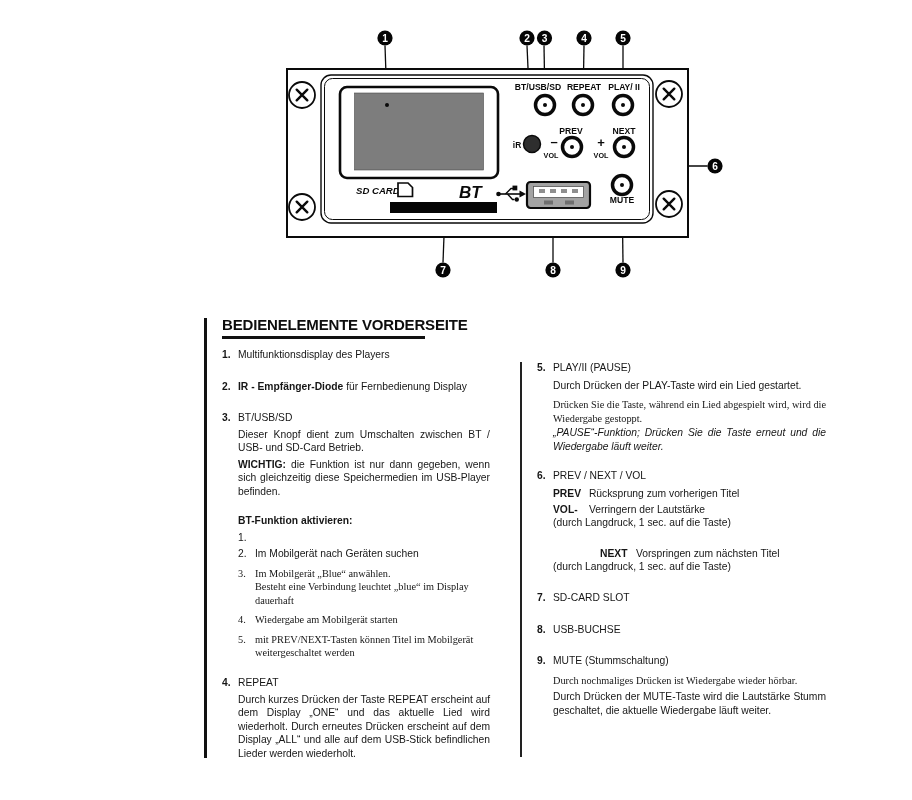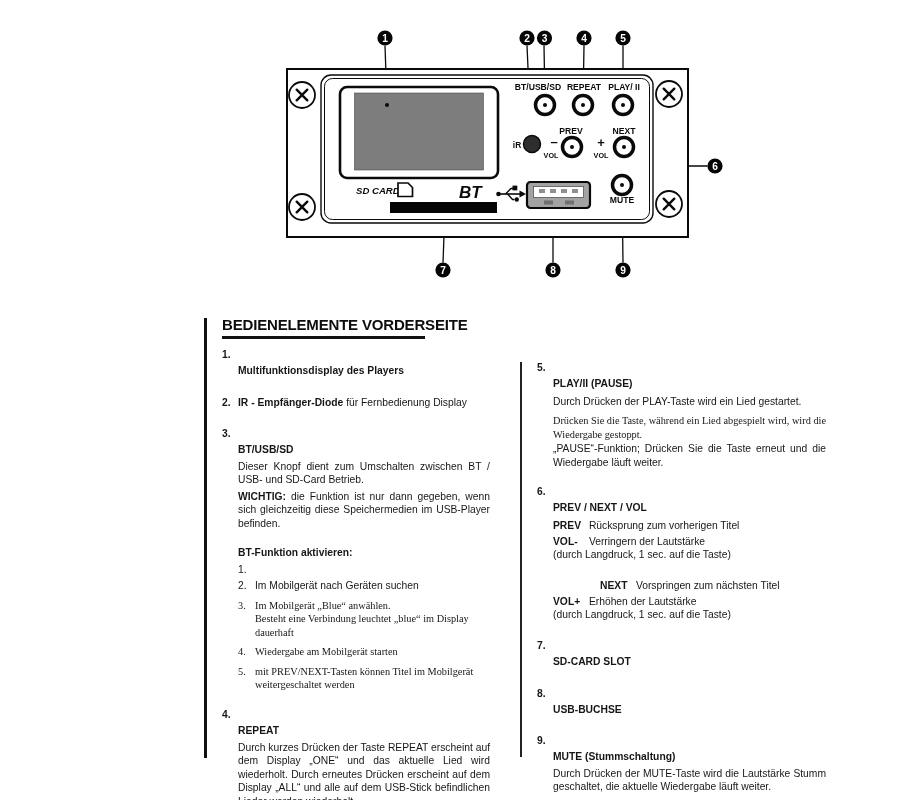--- a/index.html
+++ b/index.html
@@ -12,33 +12,33 @@
   
   .left-rule{left:204px;top:318px;width:3px;height:440px;background:#111;}
   .col-divider{left:520px;top:362px;width:2px;height:395px;background:#222;}
   .doc-title{left:222px;top:316px;font-size:15.5px;font-weight:bold;letter-spacing:-0.2px;color:#0d0d0d;white-space:nowrap;transform:scaleX(.97);transform-origin:left;}
   .title-underline{left:222px;top:336px;width:203px;height:2.5px;background:#111;}
   .col{position:absolute;font-size:10.3px;line-height:13.5px;}
   .col-left{left:222px;top:344px;width:268px;}
   .col-right{left:537px;top:357px;width:289px;}
   .item{display:flex;}
   .inum{width:16px;flex:0 0 16px;font-weight:bold;}
-  .ititle{font-weight:bold;flex:1;margin-top:16px;}
+  .ititle{font-weight:normal;flex:1;}
   .para{margin-left:16px;text-align:justify;}
   .b{font-weight:bold;}
   .steps{margin-left:16px;}
   .step{display:flex;}
   .snum{width:17px;flex:0 0 17px;}
   .kv .key{font-weight:bold;display:inline-block;min-width:33px;}
   .kv{margin-left:16px;}
   .note{margin-left:16px;}
   
   .mt4{margin-top:4px;}   .mt18{margin-top:18px;} .mt3{margin-top:3px;}
   .mt16{margin-top:16px;} .mt2{margin-top:6px;font-family:Liberation Serif, serif;}   .mt17{margin-top:17px;padding-left:47px;}
-  .m165{margin-top:16.5px;} .mt1{margin-top:1px;} .mt25{margin-top:2.5px;}
+  .m165{margin-top:16.5px;} .mt1{margin-top:1px;font-style:italic;} .mt25{margin-top:2.5px;}
   .mt175{margin-top:17.5px;} .mt185{margin-top:18.5px;} .mt0{margin-top:0;}
   svg text{font-family:"Liberation Sans","DejaVu Sans",sans-serif;}
 </style>
 </head>
 <body>
 
 <svg class="abs" style="left:0;top:0;" width="912" height="300" viewBox="0 0 912 300">
 
   <g stroke="#0a0a0a" stroke-width="1.3" fill="none">
     <line x1="385" y1="45.5" x2="387" y2="104"></line>
@@ -250,32 +250,31 @@
   <div class="para mt1">„PAUSE“-Funktion; Drücken Sie die Taste erneut und die Wiedergabe läuft weiter.</div>
 
   <div class="item mt16">
     <span class="inum">6.</span>
     <span class="ititle">PREV / NEXT / VOL</span>
   </div>
   <div class="kv mt4"><span class="key">PREV</span> <span>Rücksprung zum vorherigen Titel</span></div>
   <div class="kv mt25"><span class="key">VOL-</span> <span>Verringern der Lautstärke</span></div>
   <div class="note mt0">(durch Langdruck, 1 sec. auf die Taste)</div>
   <div class="kv mt17"><span class="key">NEXT</span> <span>Vorspringen zum nächsten Titel</span></div>
-  <div class="kv mt25"><span class="key">VOL+</span> <span>Erhöhen der Lautstärke</span></div>
   <div class="note mt0">(durch Langdruck, 1 sec. auf die Taste)</div>
 
   <div class="item mt175">
     <span class="inum">7.</span>
     <span class="ititle">SD-CARD SLOT</span>
   </div>
 
   <div class="item mt185">
     <span class="inum">8.</span>
     <span class="ititle">USB-BUCHSE</span>
   </div>
 
   <div class="item mt175">
     <span class="inum">9.</span>
     <span class="ititle">MUTE (Stummschaltung)</span>
   </div>
+  <div class="para mt2">Durch nochmaliges Drücken ist Wiedergabe wieder hörbar.</div>
   <div class="para mt3">Durch Drücken der MUTE-Taste wird die Lautstärke Stumm geschaltet, die aktuelle Wiedergabe läuft weiter.</div>
-  <div class="para mt2">Durch nochmaliges Drücken ist Wiedergabe wieder hörbar.</div>
 </div>
 
 </body></html>

